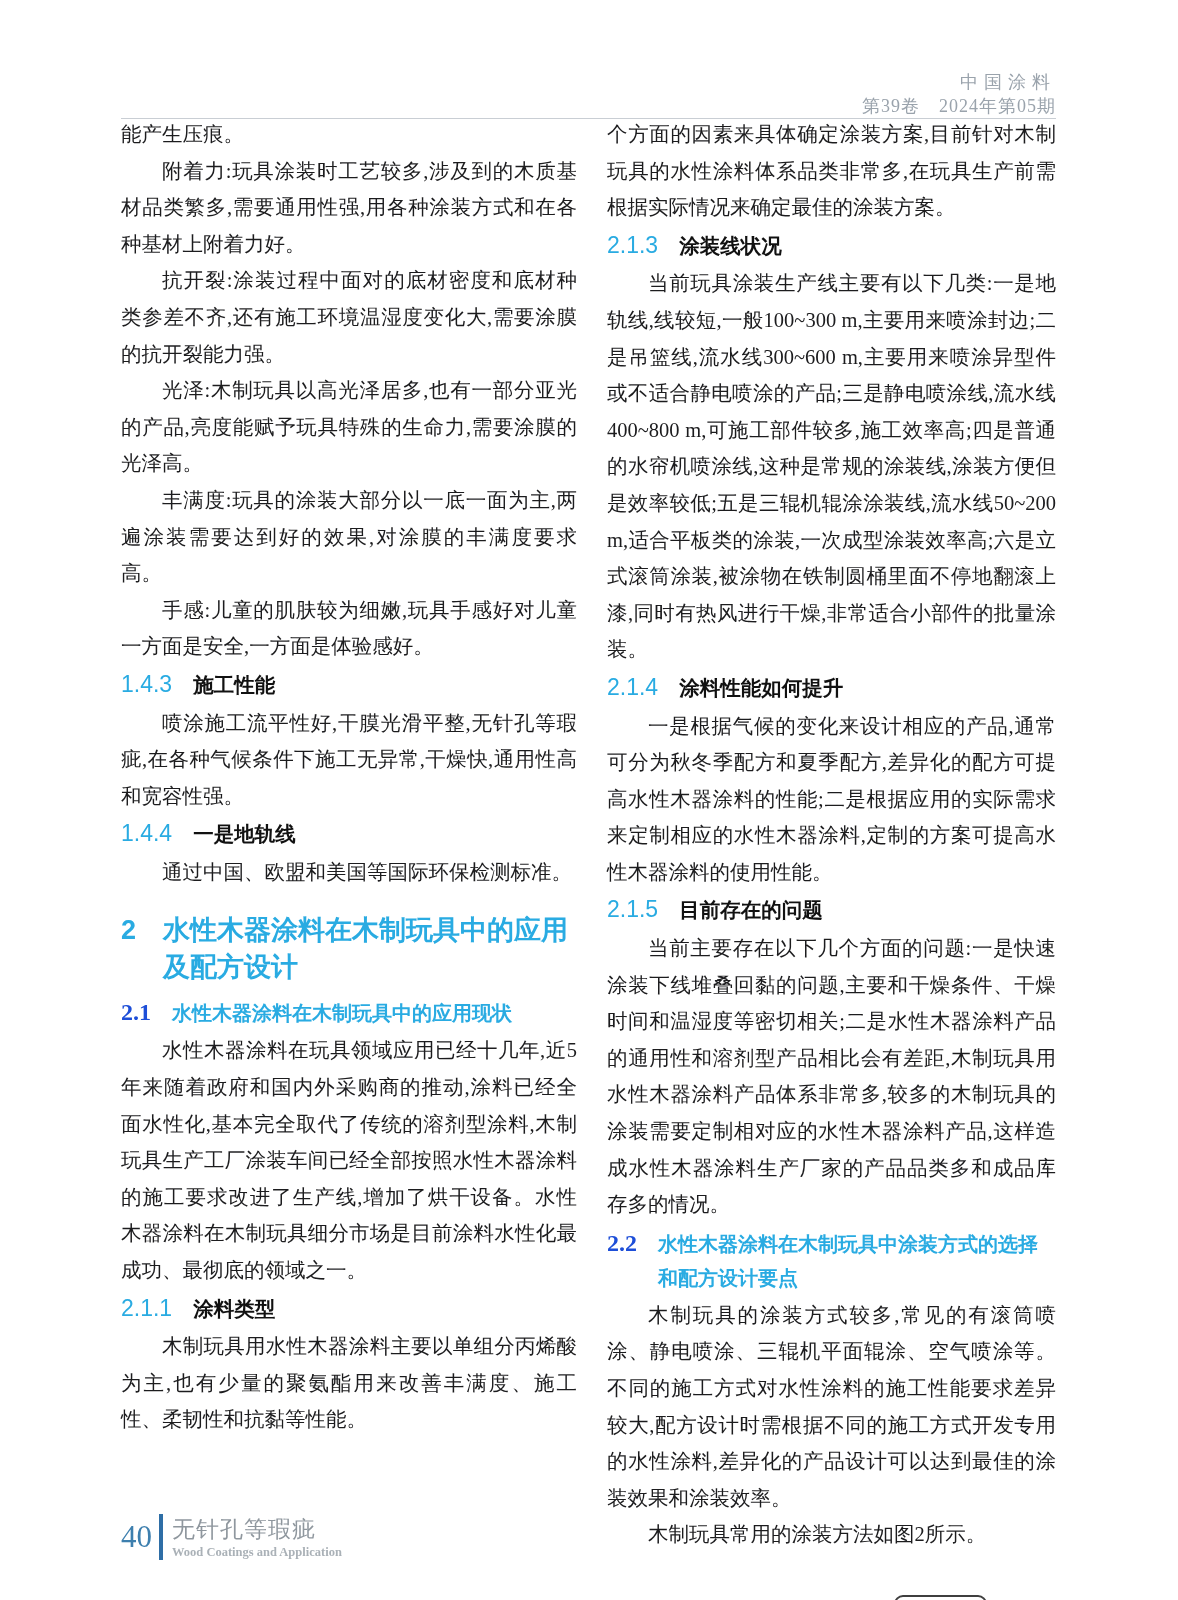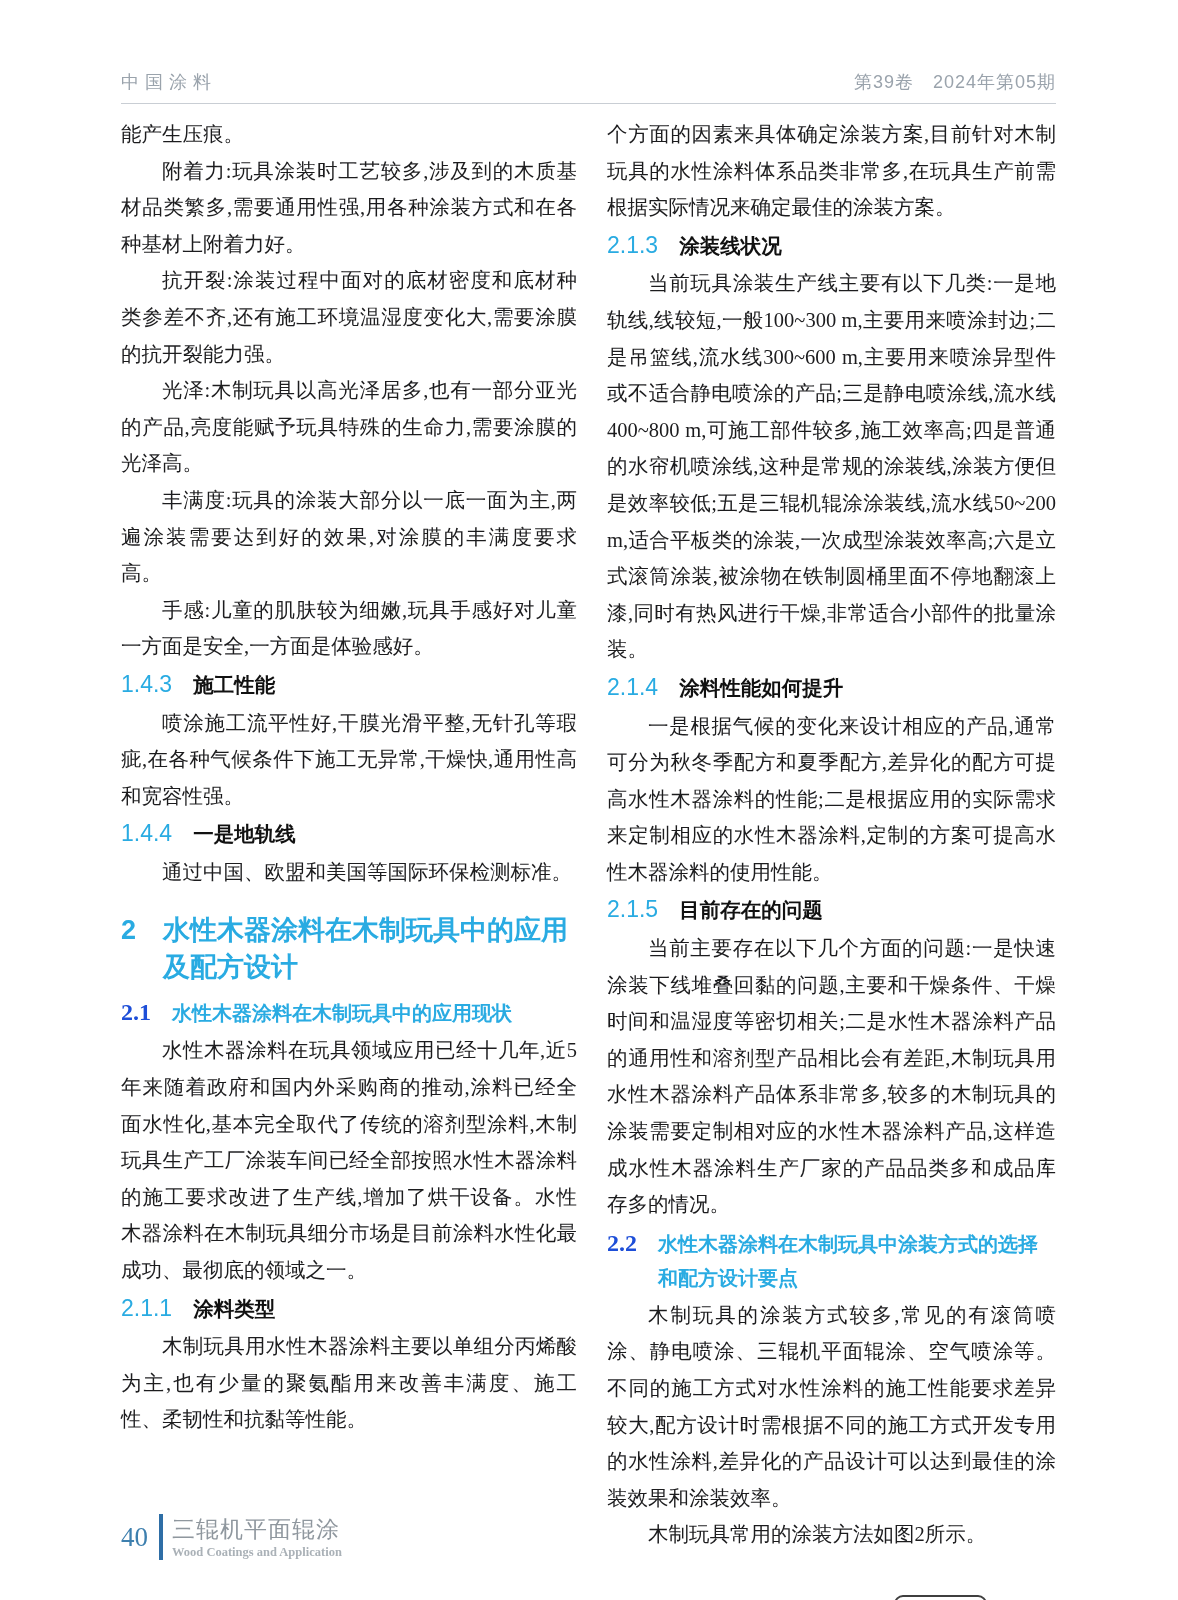--- a/index.html
+++ b/index.html
@@ -4,23 +4,23 @@
 <style>
   * { margin:0; padding:0; box-sizing:border-box; }
   html,body { background:#ffffff; }
   body { width:1178px; height:1600px; position:relative; overflow:hidden;
          font-family:"Liberation Serif","DejaVu Serif",serif; color:#1c1c1e; }
   .page { position:absolute; inset:0; background:#ffffff; }
 
   
   .header { position:absolute; left:121px; right:122px; top:70px;
             display:flex; justify-content:space-between; align-items:flex-end;
-            border-bottom:1px solid #c9ced4; padding-bottom:9px;
-            font-family:Liberation Sans, sans-serif;
-            font-size:18px; color:#9aa3ac; }
+            border-bottom:1px solid #c9ced4; 
+            font-family:Liberation Serif, serif;
+            font-size:18px; color:#9aa3ac;flex-direction:column; }
   .header .jname { letter-spacing:6px; }
   .header .issue { letter-spacing:1px; }
 
   
   .columns { position:absolute; left:121px; top:116px; width:935px;
              display:flex; gap:30px; }
   .col { width:456px; flex:0 0 456px; }
   .col.right { flex:0 0 449px; width:449px; }
 
   p.body { font-size:20.5px; line-height:36.6px; text-align:justify;
@@ -52,21 +52,21 @@
   .figure { position:relative; width:400px; height:228px; margin:12px 0 0 0; }
   .fig-svg { position:absolute; left:0; top:0; }
   .fnode { position:absolute; width:93px; height:31px; border:2px solid #3f3f3f;
            border-radius:9px; display:flex; align-items:center; justify-content:center;
            font-size:20px; background:#fff; }
   .fnode.l1 { left:287px; top:30px;  }
 
   
   .footer { position:absolute; left:121px; top:1514px; display:flex;
             align-items:center; }
-  .footer .pnum { color:#3d7fae; font-size:27px; width:38px;
+  .footer .pnum { color:#3d7fae; font-size:31px; width:38px;
                   font-family:"Liberation Serif","DejaVu Serif",serif; }
   .footer .bar { width:4px; height:46px; background:#2e6ea6; margin:0 9px 0 0; }
   .footer .names .cn { color:#8f979e; font-size:23px; letter-spacing:1px;
                        font-family:"Liberation Sans","DejaVu Sans",sans-serif; }
   .footer .names .en { color:#aab1b7; font-size:12.5px; font-weight:700;
                        font-family:"Liberation Serif","DejaVu Serif",serif; }
 </style>
 </head>
 <body>
 
@@ -150,18 +150,18 @@
 
       </div>
 
     </div>
   </div>
 
   <div class="footer">
     <span class="pnum">40</span>
     <span class="bar"></span>
     <span class="names">
-      <div class="cn">三辊机平面辊涂</div>
+      <div class="cn">无针孔等瑕疵</div>
       <div class="en">Wood Coatings and Application</div>
     </span>
   </div>
 
 </div>
 
 </body></html>

